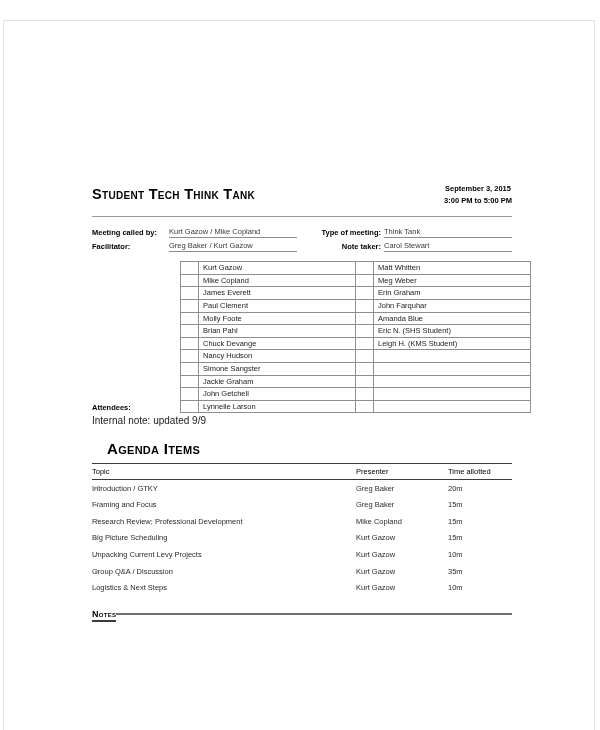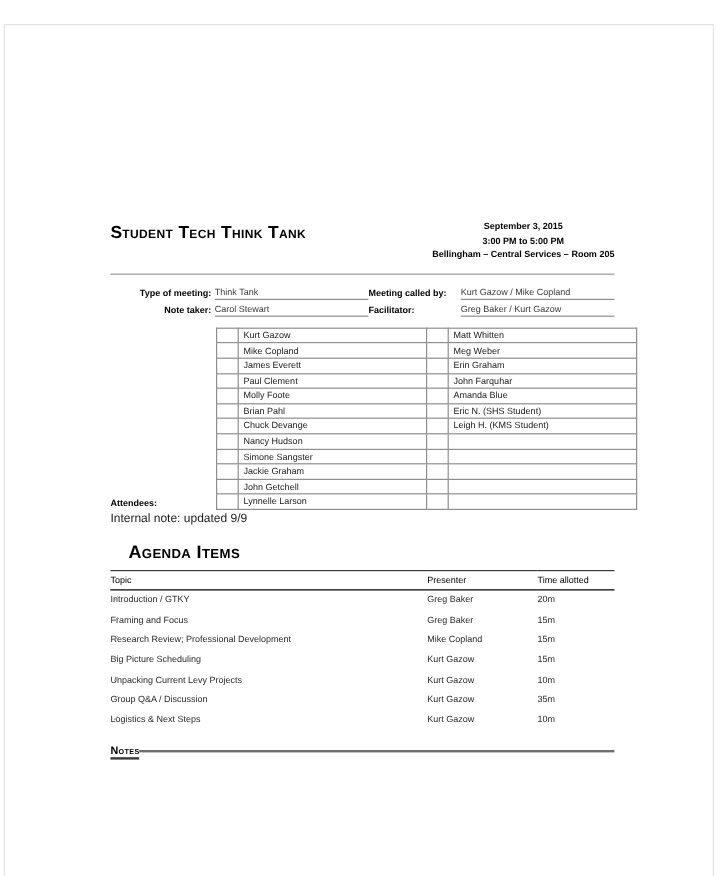--- a/index.html
+++ b/index.html
@@ -210,46 +210,45 @@
 <body>
 
 <div class="page">
   <div class="content">
 
     <div class="header">
       <div class="doc-title">Student Tech Think Tank</div>
       <div class="meta">
         <div>September 3, 2015</div>
         <div>3:00 PM to 5:00 PM</div>
-        <div>Bellingham – Central Services – Room 205</div>
       </div>
     </div>
     <div class="rule-header"></div>
 
     <div class="info">
+      <div class="info-col left">
+        <div class="field">
+          <span class="field-label">Meeting called by:</span>
+          <span class="field-value">Kurt Gazow / Mike Copland</span>
+        </div>
+        <div class="field">
+          <span class="field-label">Facilitator:</span>
+          <span class="field-value">Greg Baker / Kurt Gazow</span>
+        </div>
+      </div>
       <div class="info-col right">
         <div class="field">
           <span class="field-label">Type of meeting:</span>
           <span class="field-value">Think Tank</span>
         </div>
         <div class="field">
           <span class="field-label">Note taker:</span>
           <span class="field-value">Carol Stewart</span>
         </div>
       </div>
-      <div class="info-col left">
-        <div class="field">
-          <span class="field-label">Meeting called by:</span>
-          <span class="field-value">Kurt Gazow / Mike Copland</span>
-        </div>
-        <div class="field">
-          <span class="field-label">Facilitator:</span>
-          <span class="field-value">Greg Baker / Kurt Gazow</span>
-        </div>
-      </div>
     </div>
 
     <div class="attendees-wrap">
       <div class="attendees-label">Attendees:</div>
       <table class="attendees">
         <tbody>
             <tr>
               <td class="check-cell"></td>
               <td class="name-cell">Kurt Gazow</td>
               <td class="check-cell"></td>

